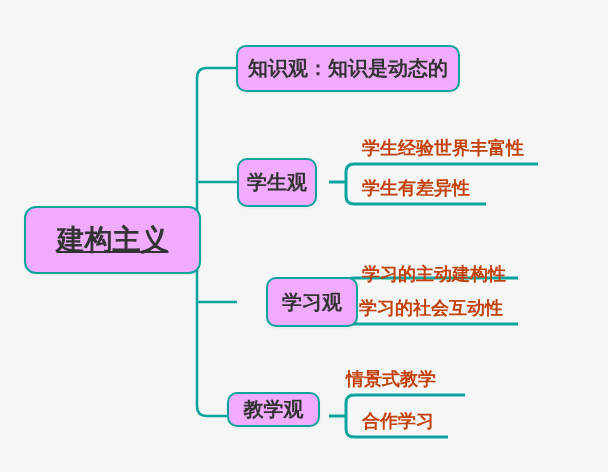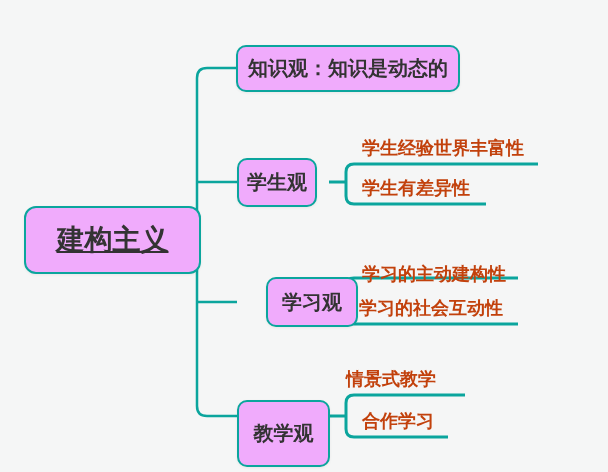--- a/index.html
+++ b/index.html
@@ -32,21 +32,21 @@
     left:24px;top:206px;width:177px;height:68px;
     border-radius:12px;
     font-size:28px;font-weight:700;text-decoration:underline;
   }
   .node.branch{
     font-size:20px;font-weight:600;
   }
   .node.b1{left:236px;top:45px;width:224px;height:47px;}
   .node.b2{left:237px;top:158px;width:80px;height:49px;}
   .node.b3{left:237px;top:277px;width:92px;height:50px;margin-left:29px;}
-  .node.b4{left:237px;top:392px;width:93px;height:67px;margin-top:8px;}
+  .node.b4{left:227px;top:392px;width:93px;height:35px;}
   .child{
     position:absolute;
     box-sizing:border-box;
     height:25px;line-height:25px;
     padding-left:16px;
     font-size:18px;font-weight:600;
     color:#c2410c;
     white-space:nowrap;
   }
   .c-b2c1{left:346px;top:136px;width:192px;}

